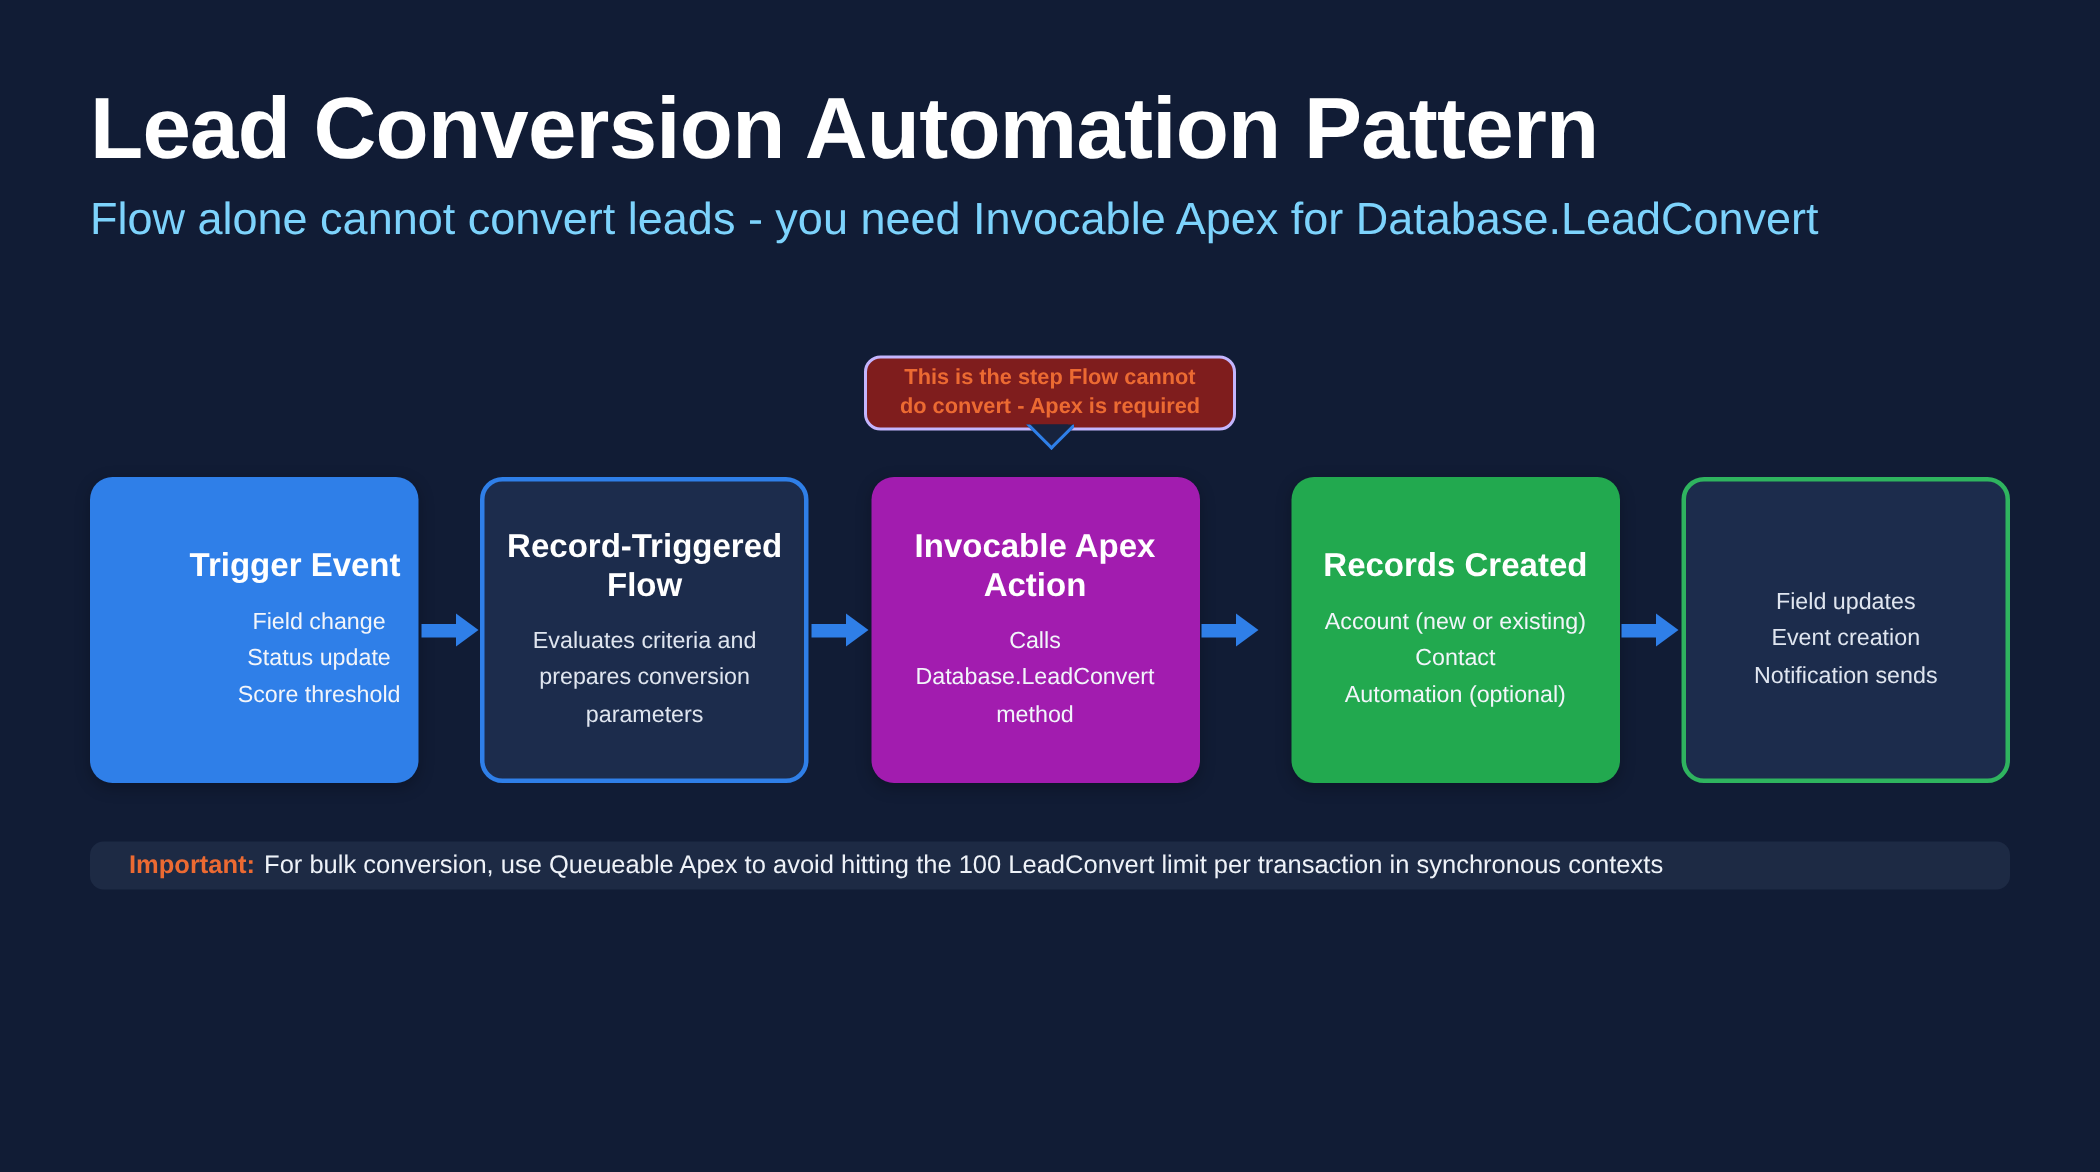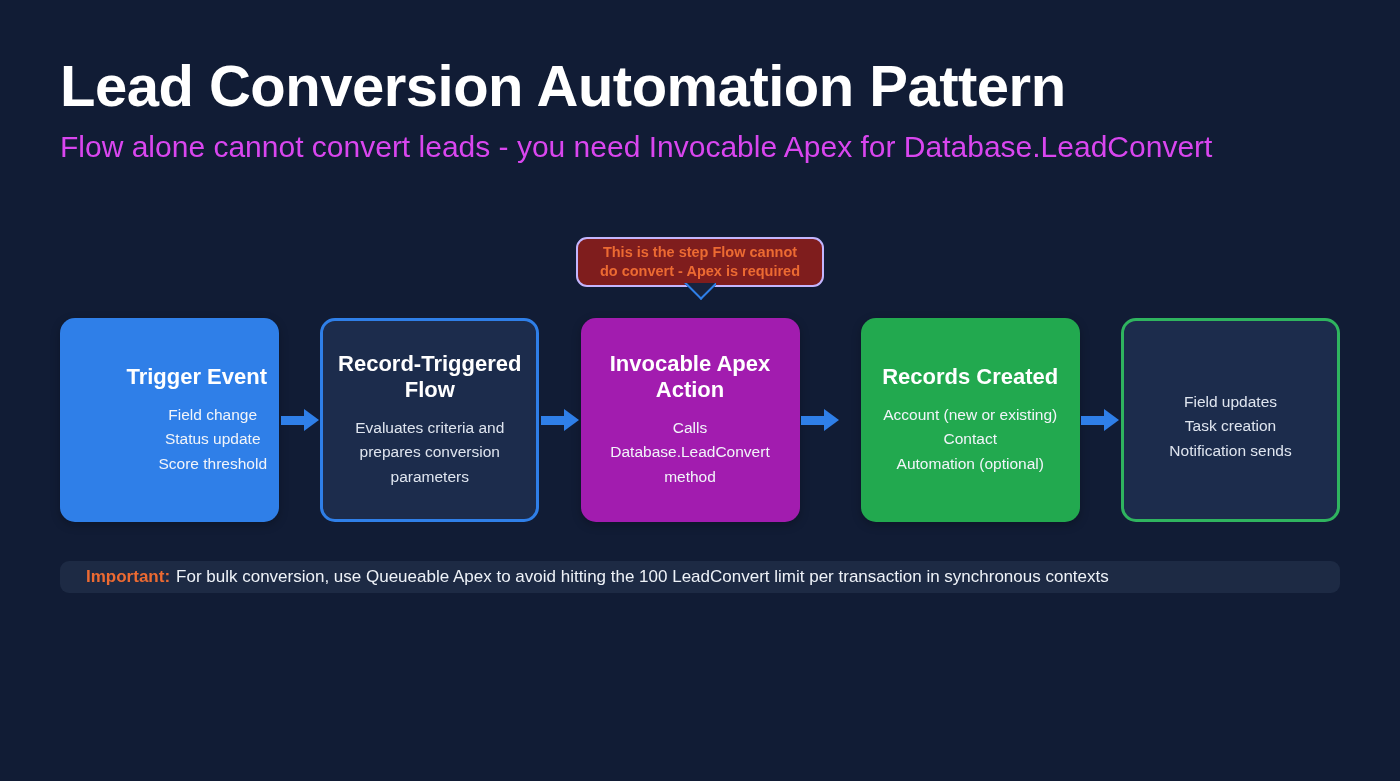--- a/index.html
+++ b/index.html
@@ -41,21 +41,21 @@
     letter-spacing: -0.5px;
     color: #ffffff;
     white-space: nowrap;
   }
 
   .page-subtitle {
     margin-top: 14px;
     font-size: 30px;
     line-height: 1.12;
     font-weight: normal;
-    color: #d946ef;
+    color: #7dd3fc;
     white-space: nowrap;
   }
 
   
   .callout {
     position: absolute;
     left: 576px;
     top: 237px;
     width: 248px;
     height: 50px;
@@ -304,21 +304,21 @@
       </div>
     </div>
 
     <div class="arrow">
       <span class="arrow-glyph"></span>
     </div>
 
     <div class="card card--outline-green">
       <div class="card-lines">
         <span class="card-line">Field updates</span>
-        <span class="card-line">Task creation</span>
+        <span class="card-line">Event creation</span>
         <span class="card-line">Notification sends</span>
       </div>
     </div>
 
   </div>
 
   <div class="banner">
     <div class="banner-text">
       <span class="banner-label">Important:</span><span>For bulk conversion, use Queueable Apex to avoid hitting the 100 LeadConvert limit per transaction in synchronous contexts</span>
     </div>

